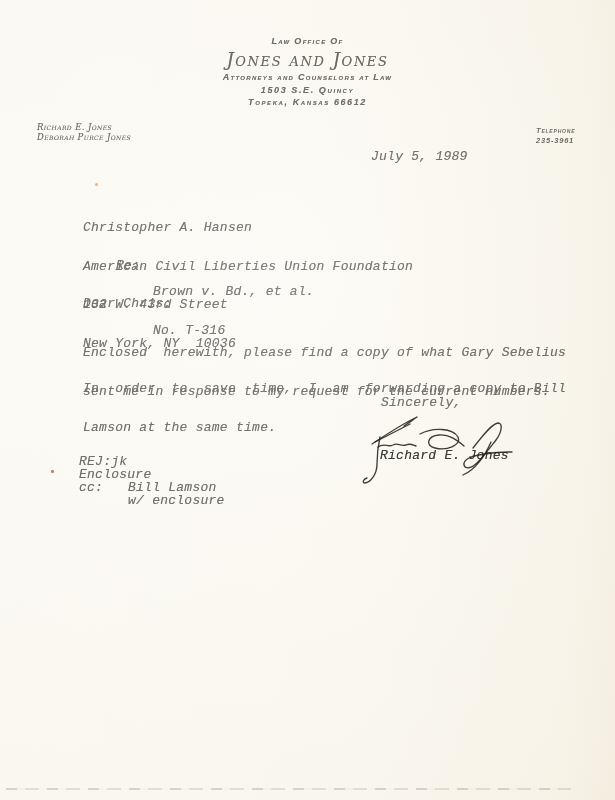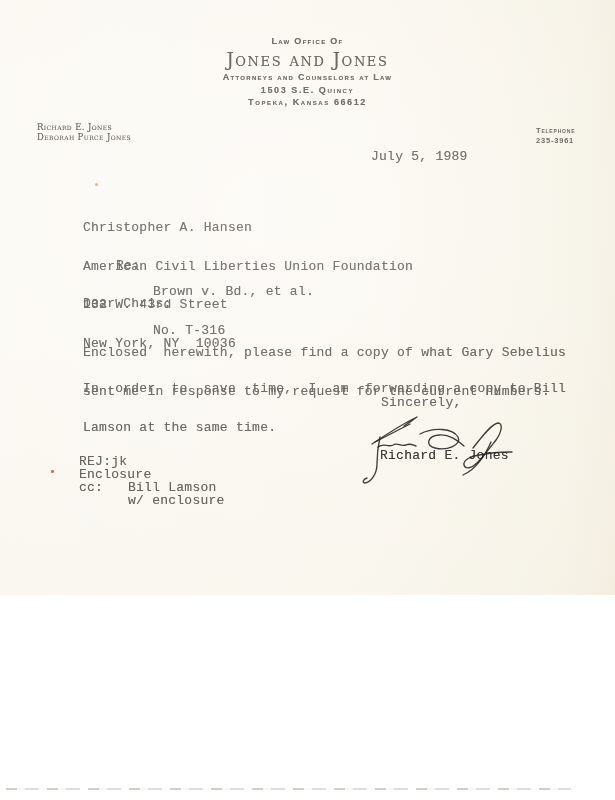--- a/index.html
+++ b/index.html
@@ -3,23 +3,24 @@
 <meta charset="utf-8">
 <style>
   html, body { margin: 0; padding: 0; }
   body {
     width: 615px; height: 800px;
     font-family: "Liberation Sans", sans-serif;
     overflow: hidden;
   }
   .page {
     position: absolute; left: 0; top: 0;
-    width: 615px; height: 595px;
+    width: 615px; height: 800px;
     background:
       linear-gradient(90deg, #fcfaf5 0%, #fbf8f1 60%, #f8f4e9 92%, #f5f0e3 100%);
+    font-style: italic;
   }
   .page::after { 
     content: "";
     position: absolute; inset: 0;
     background:
       radial-gradient(120% 90% at 45% 35%, rgba(255,255,255,0.35) 0%, rgba(240,234,218,0.18) 80%, rgba(226,218,196,0.28) 100%);
     pointer-events: none;
   }
 
   

